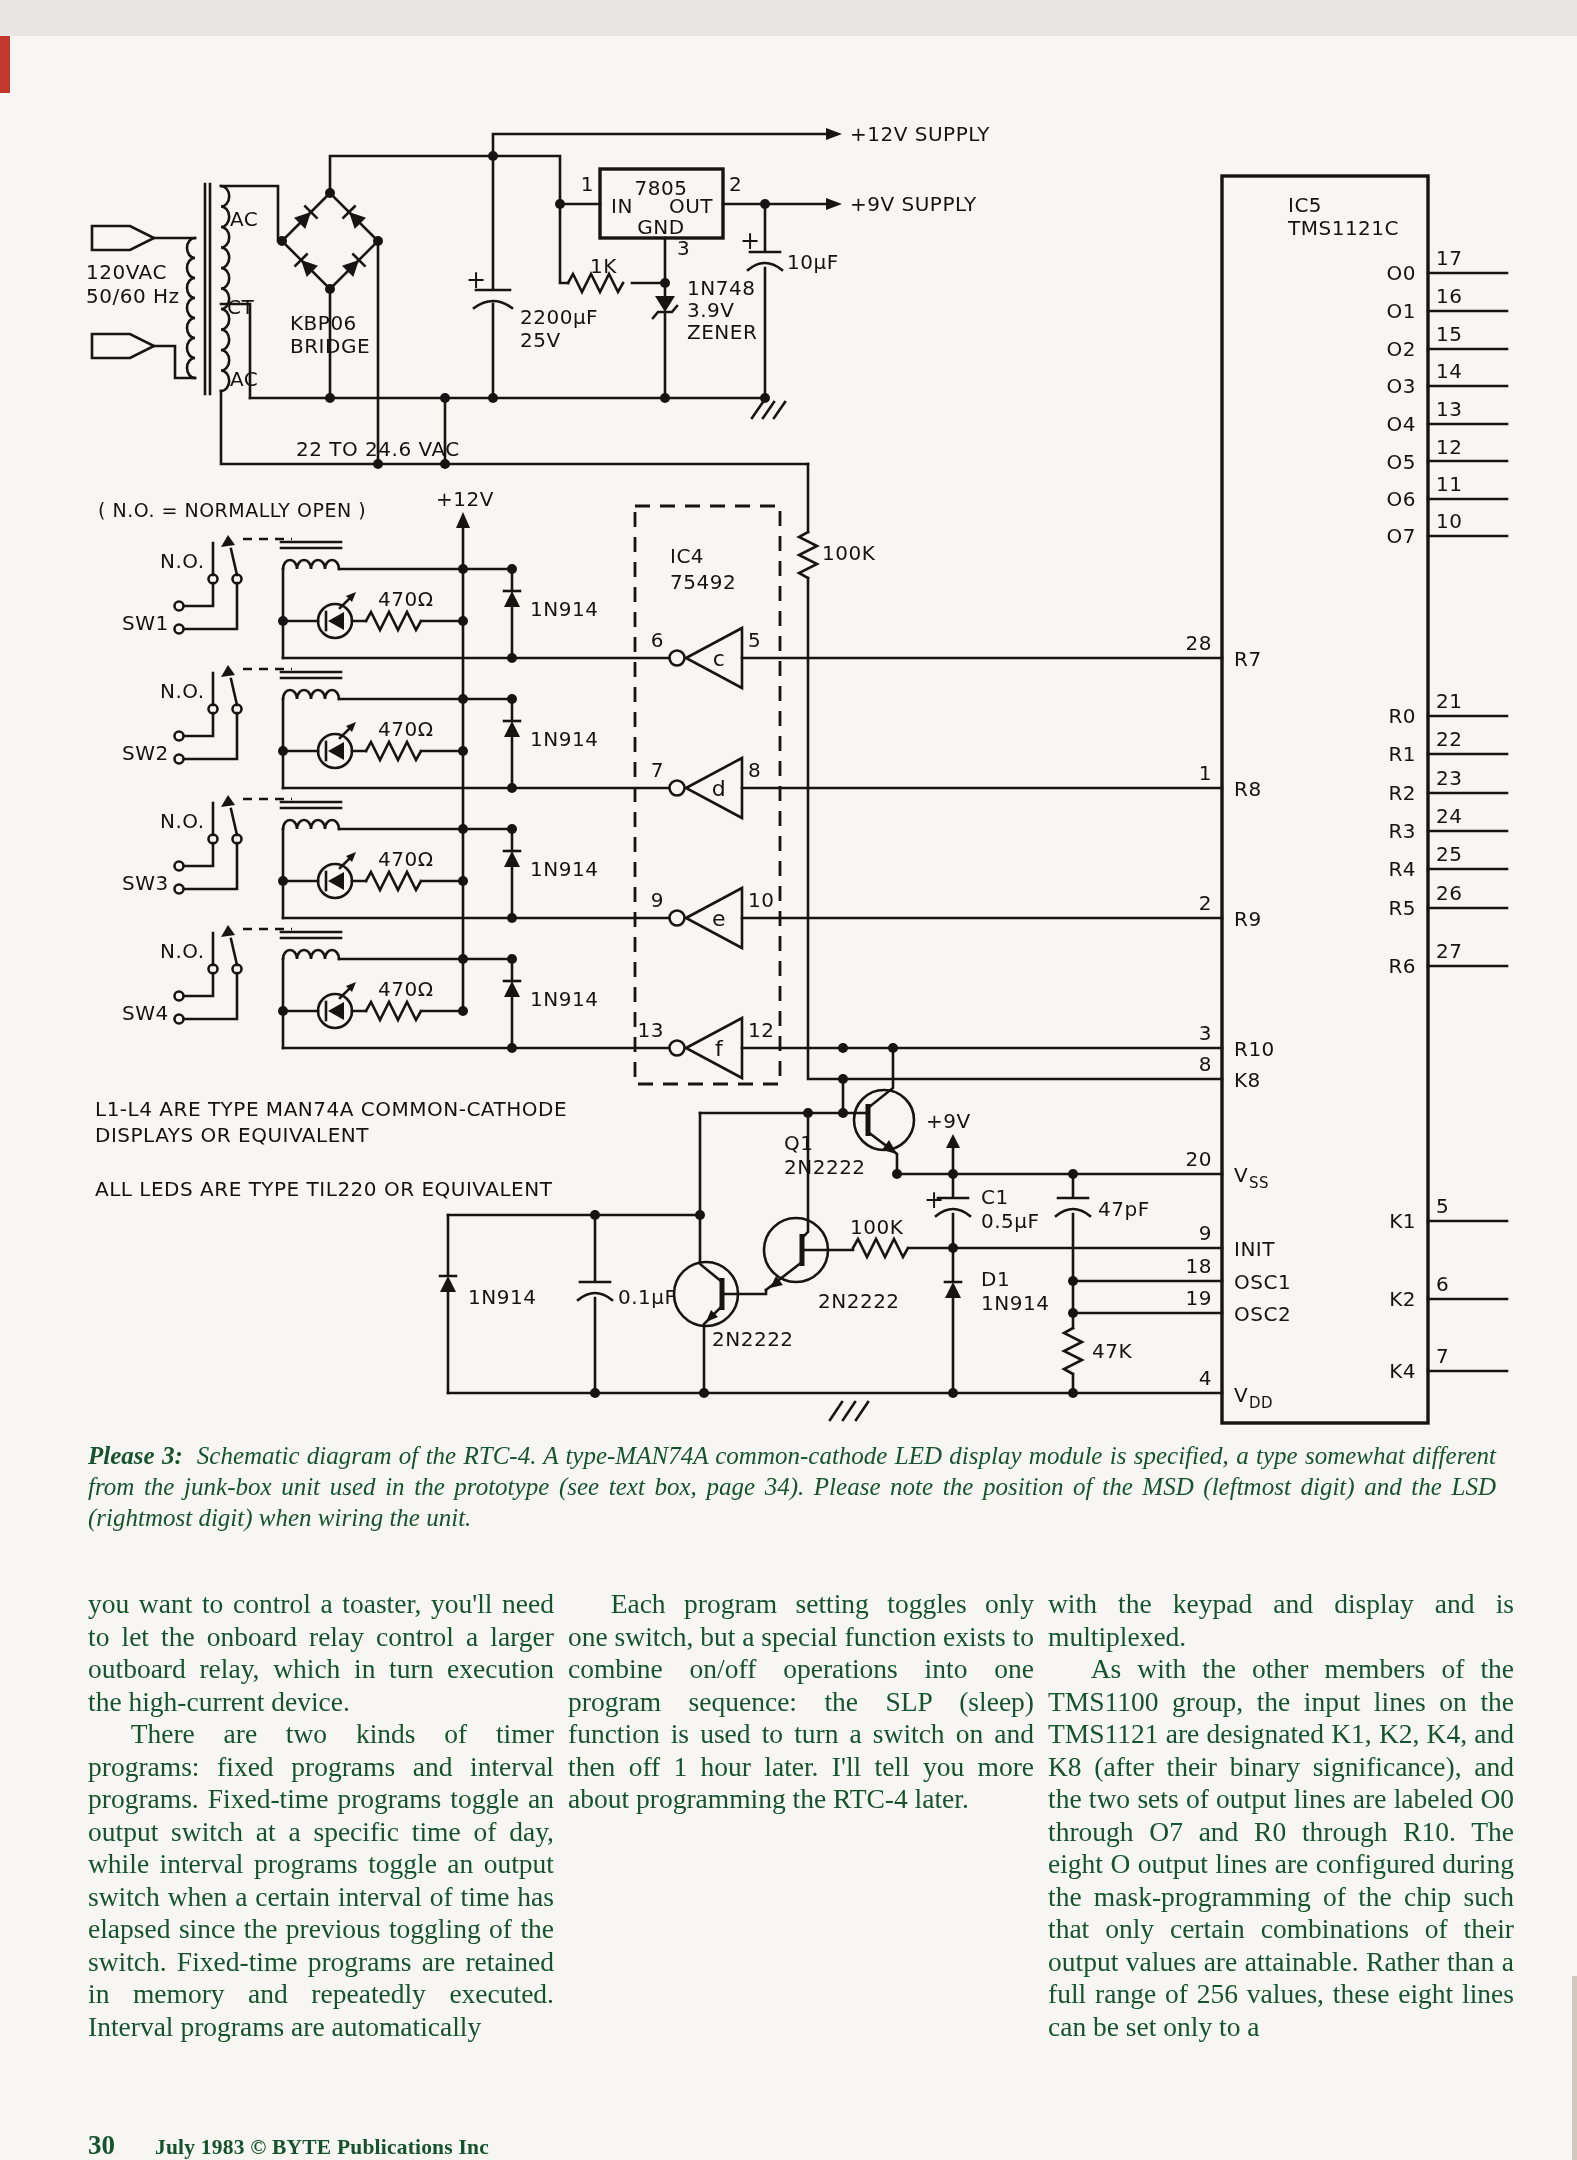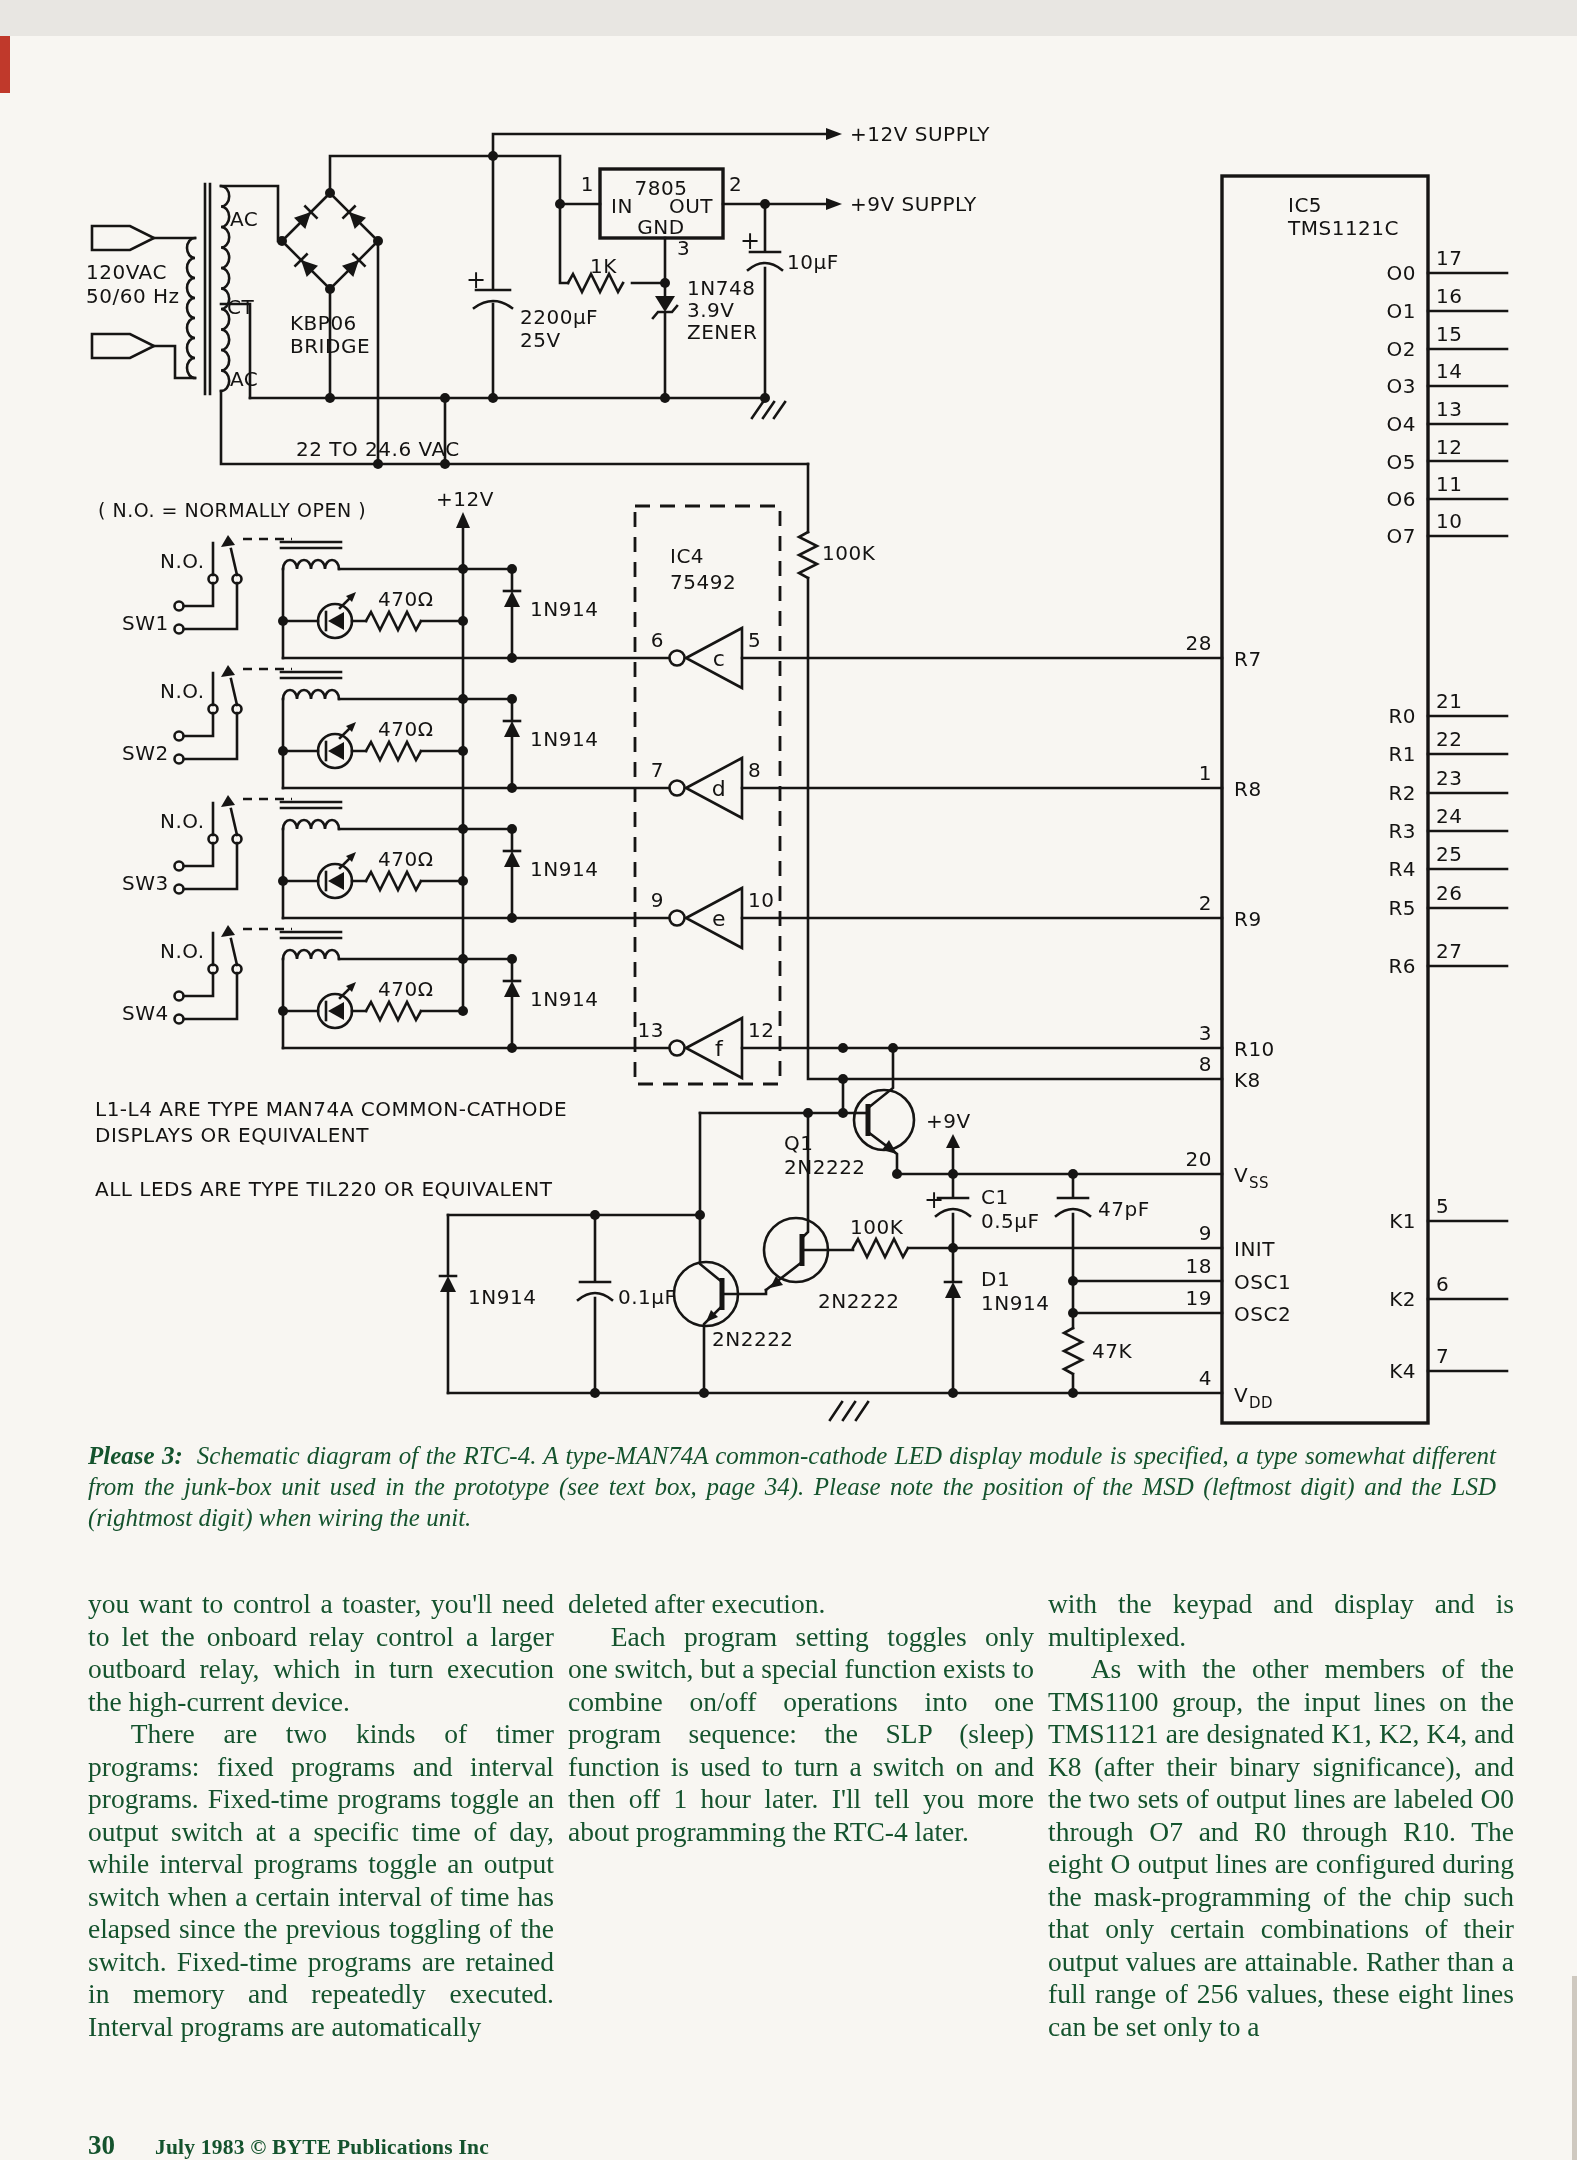--- a/index.html
+++ b/index.html
@@ -505,21 +505,20 @@
   <div class="caption">
     <span class="cap-label">Please 3:</span><span>Schematic diagram of the RTC-4. A type-MAN74A common-cathode LED display module is specified, a type somewhat different from the junk-box unit used in the prototype (see text box, page 34). Please note the position of the MSD (leftmost digit) and the LSD (rightmost digit) when wiring the unit.</span>
   </div>
 
   <div class="col c1">
     <p>you want to control a toaster, you'll need to let the onboard relay control a larger outboard relay, which in turn execution the high-current device.</p>
     <p class="ind">There are two kinds of timer programs: fixed programs and interval programs. Fixed-time programs toggle an output switch at a specific time of day, while interval programs toggle an output switch when a certain interval of time has elapsed since the previous toggling of the switch. Fixed-time programs are retained in memory and repeatedly executed. Interval programs are automatically</p>
   </div>
 
   <div class="col c2">
-    <p>deleted after execution.</p>
     <p class="ind">Each program setting toggles only one switch, but a special function exists to combine on/off operations into one program sequence: the SLP (sleep) function is used to turn a switch on and then off 1 hour later. I'll tell you more about programming the RTC-4 later.</p>
   </div>
 
   <div class="col c3">
     <p>with the keypad and display and is multiplexed.</p>
     <p class="ind">As with the other members of the TMS1100 group, the input lines on the TMS1121 are designated K1, K2, K4, and K8 (after their binary significance), and the two sets of output lines are labeled O0 through O7 and R0 through R10. The eight O output lines are configured during the mask-programming of the chip such that only certain combinations of their output values are attainable. Rather than a full range of 256 values, these eight lines can be set only to a</p>
   </div>
 
   <div class="footer">
     <span class="pgnum">30</span><span class="imprint">July 1983 © BYTE Publications Inc</span>

